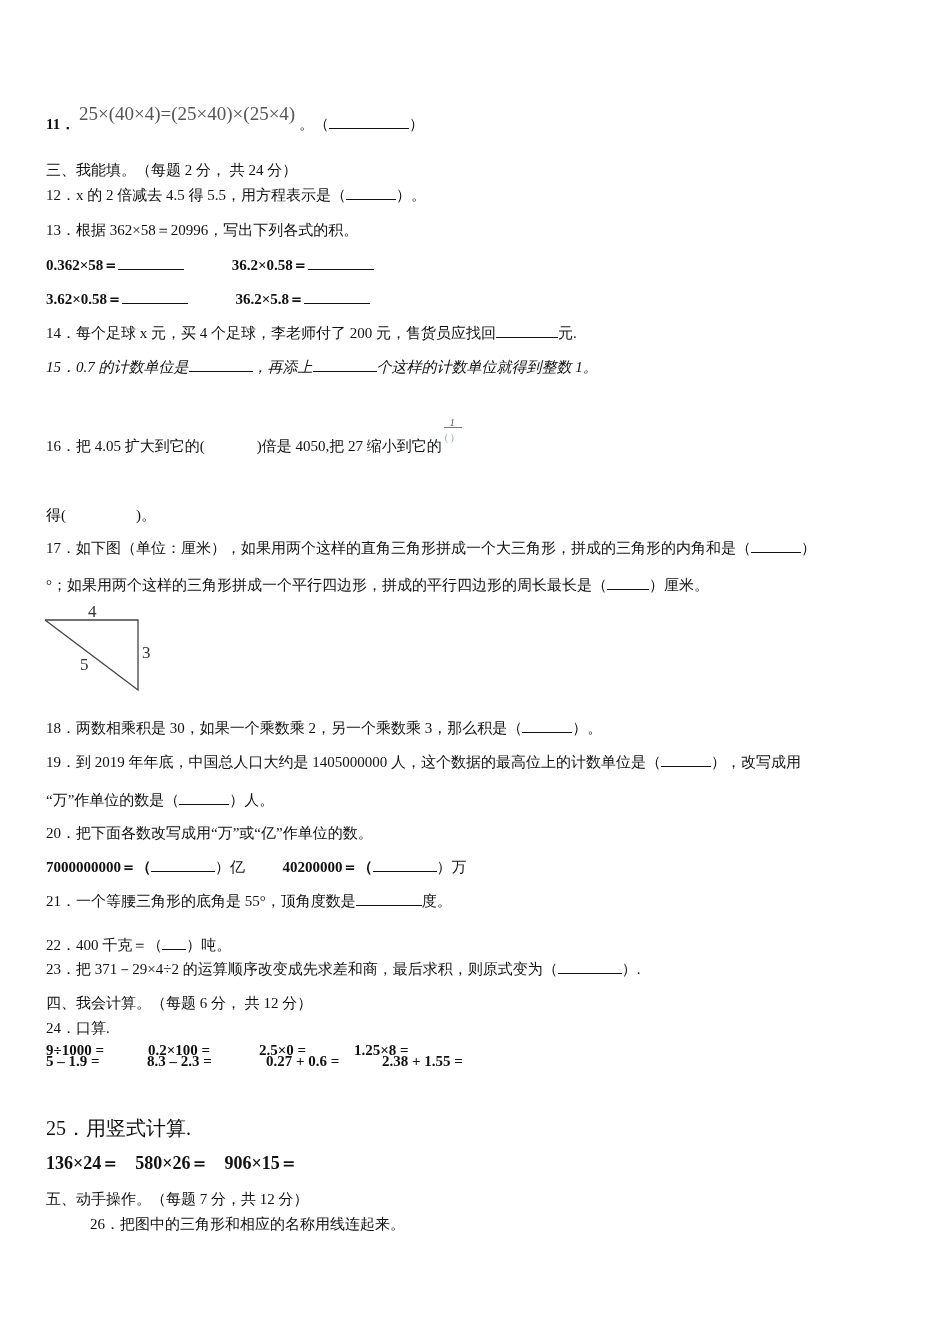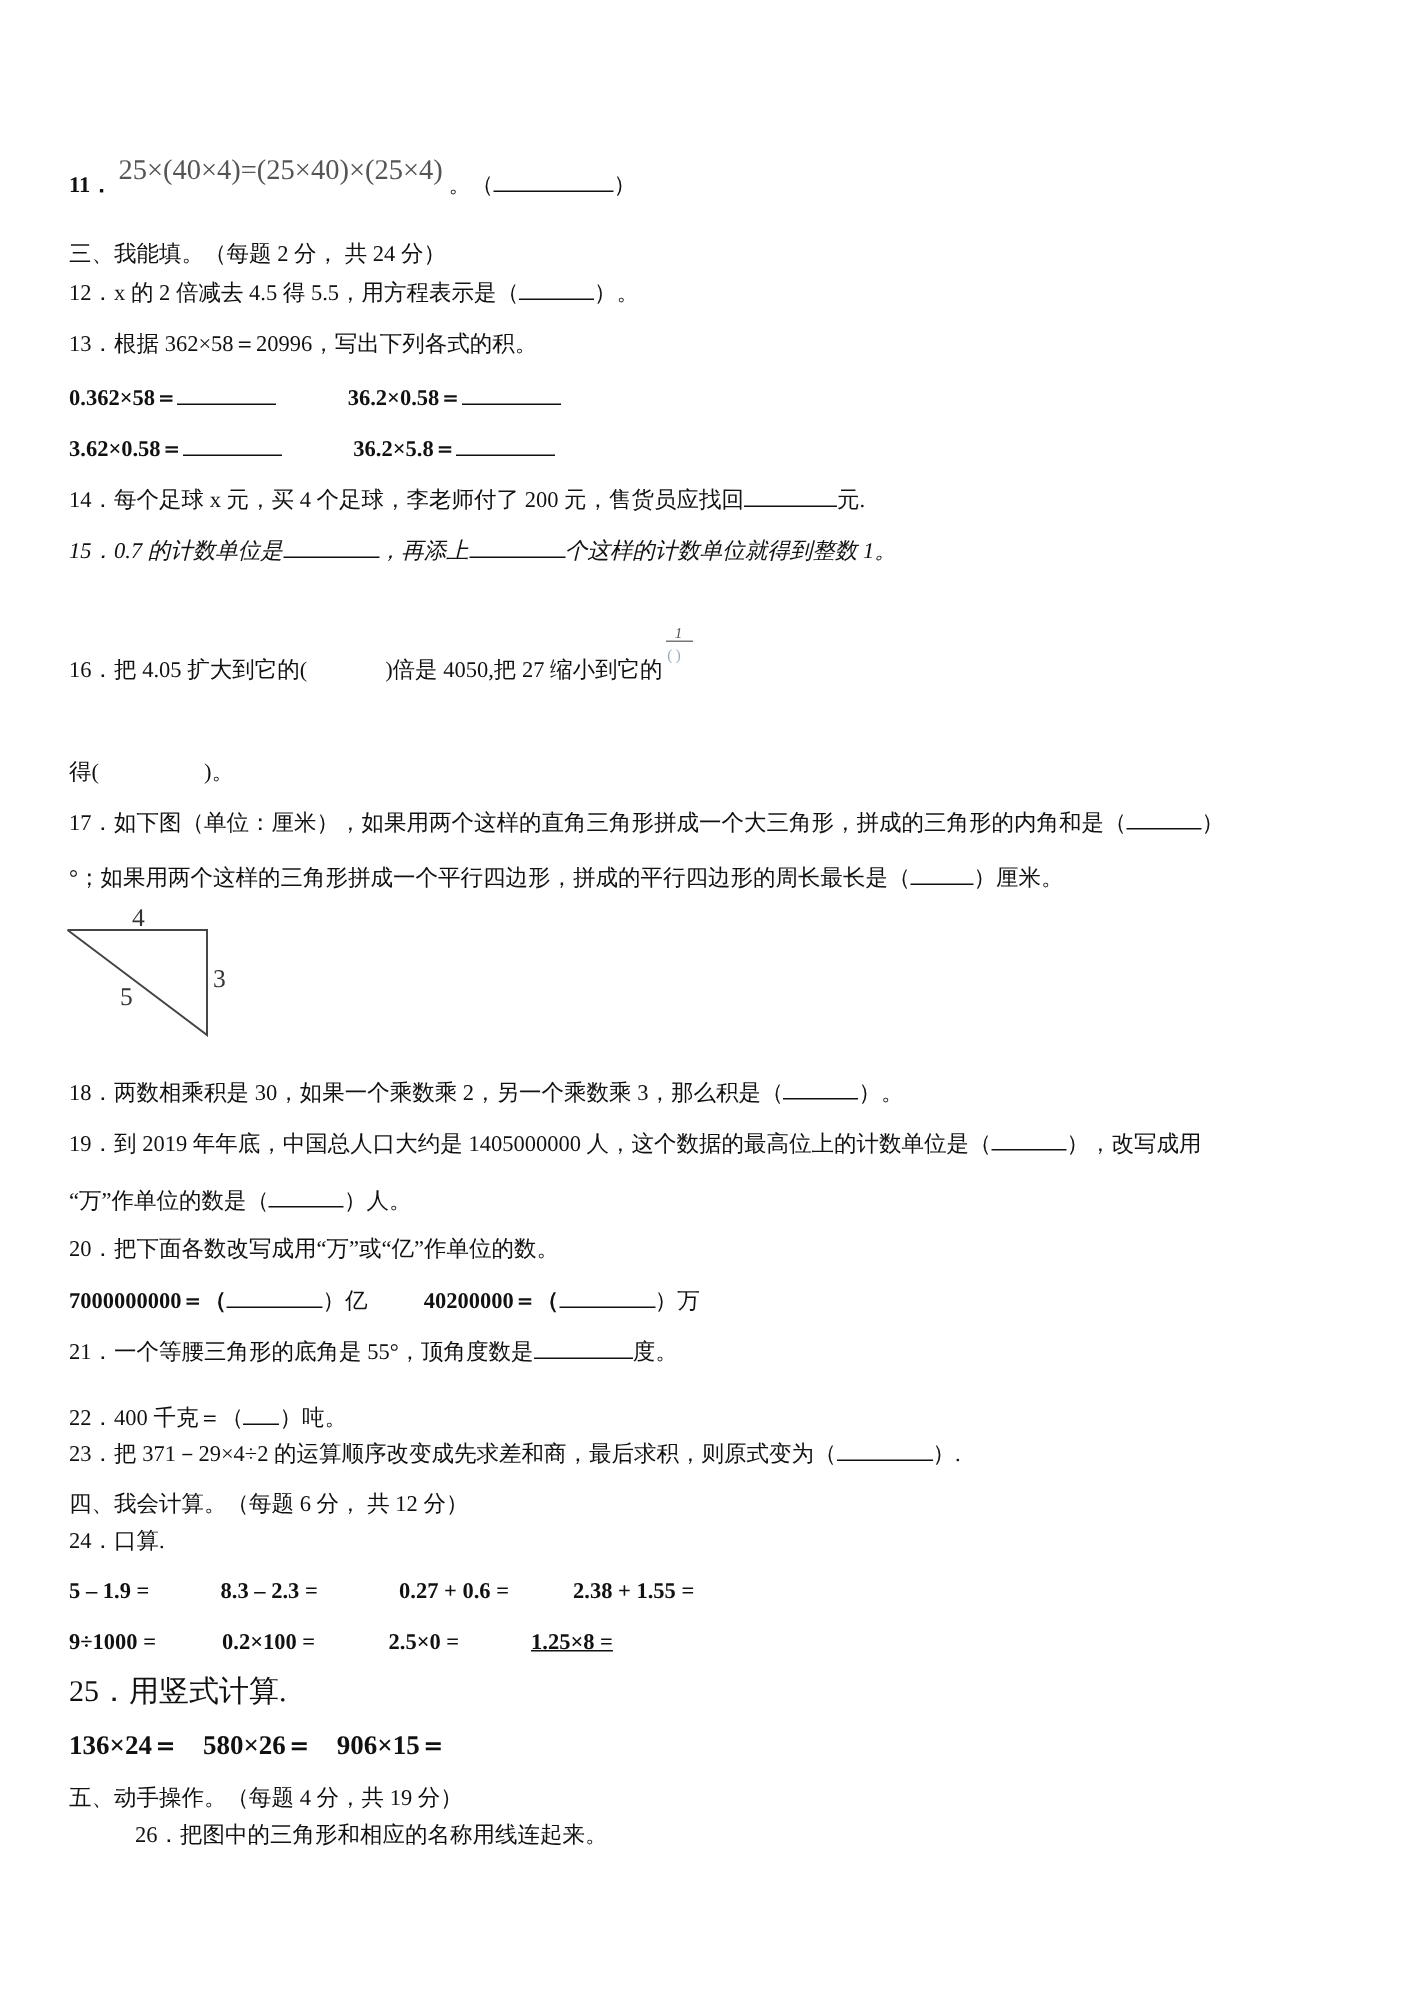--- a/index.html
+++ b/index.html
@@ -102,24 +102,24 @@
 <div class="line" style="top:959px;">
   <span>23．把 371－29×4÷2 的运算顺序改变成先求差和商，最后求积，则原式变为（</span><span class="blank" style="width:64px;"></span><span>）.</span>
 </div>
 
 <div class="line sec" style="top:993px;">四、我会计算。（每题  6  分，  共 12 分）</div>
 
 <div class="line" style="top:1018px;">24．口算.</div>
 <div class="line b" style="top:1051px;">
   <span style="display:inline-block; width:101px;">5 – 1.9 =</span><span style="display:inline-block; width:119px;">8.3 – 2.3 =</span><span style="display:inline-block; width:116px;">0.27 + 0.6 =</span><span>2.38 + 1.55 =</span>
 </div>
-<div class="line b" style="top:1085px;text-decoration:underline;">
+<div class="line b" style="top:1040px;">
   <span style="display:inline-block; width:102px;">9÷1000 =</span><span style="display:inline-block; width:111px;">0.2×100 =</span><span style="display:inline-block; width:95px;">2.5×0 =</span><span>1.25×8 =</span>
 </div>
 
 <div class="line" style="top:1118px; font-size:20px;">25．用竖式计算.</div>
 <div class="line b" style="top:1153px; font-size:18px;">
   <span>136×24＝</span><span class="gap" style="width:16px;"></span><span>580×26＝</span><span class="gap" style="width:16px;"></span><span>906×15＝</span>
 </div>
 
-<div class="line sec" style="top:1189px;">五、动手操作。（每题 4 分，共 19 分）</div>
+<div class="line sec" style="top:1189px;">五、动手操作。（每题 7 分，共 12 分）</div>
 
 <div class="line" style="top:1214px;margin-left:44px;">26．把图中的三角形和相应的名称用线连起来。</div>
 
 </body></html>

